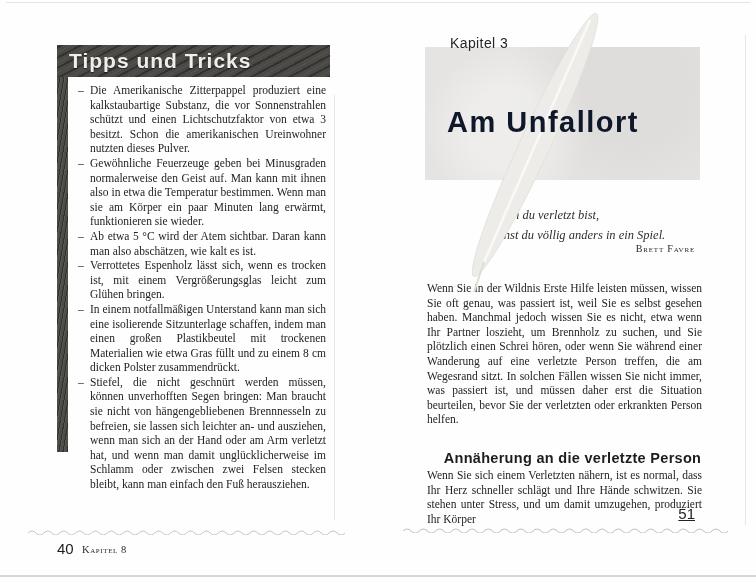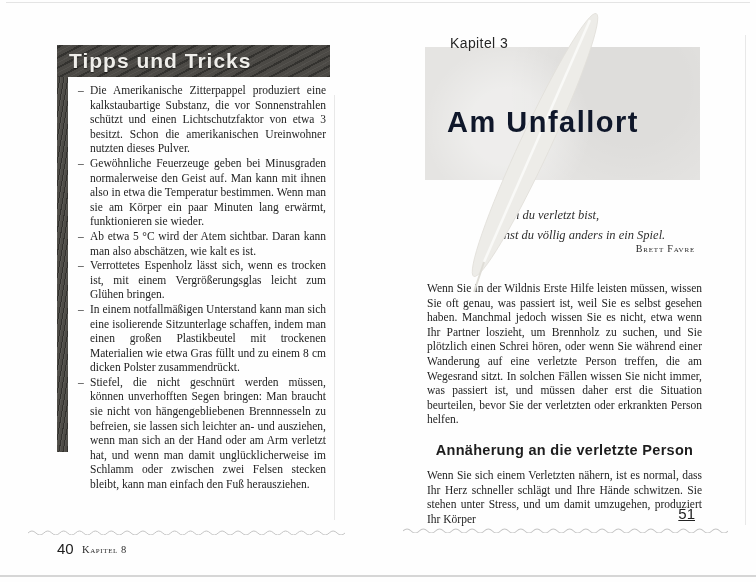--- a/index.html
+++ b/index.html
@@ -55,21 +55,21 @@
   .quote{position:absolute;left:92px;top:205px;font-style:italic;font-size:12.5px;
     line-height:20px;color:#2e2e2e;}
   .quote-attribution{position:absolute;left:27px;top:243px;width:268px;text-align:right;
     font-variant:small-caps;font-size:10px;letter-spacing:.8px;color:#2a2a2a;}
 
   .body-col{position:absolute;left:27px;width:275px;font-size:11.5px;line-height:14.6px;
     text-align:justify;hyphens:manual;color:#232323;margin:0;}
   .para1{top:281px;}
   .section-heading{position:absolute;left:27px;top:442px;width:275px;text-align:center;
     font-family:"Liberation Sans",sans-serif;font-weight:bold;font-size:14.5px;
-    letter-spacing:.3px;color:#1d1d1d;margin:0;}
+    letter-spacing:.3px;color:#1d1d1d;margin:8px;}
   .para2{top:468px;}
 
   .footer-right{position:absolute;left:27px;top:505px;width:268px;text-align:right;text-decoration:underline;}
 </style>
 </head>
 <body>
 
 <div class="spread">
 
   <div class="photo-top"></div>

